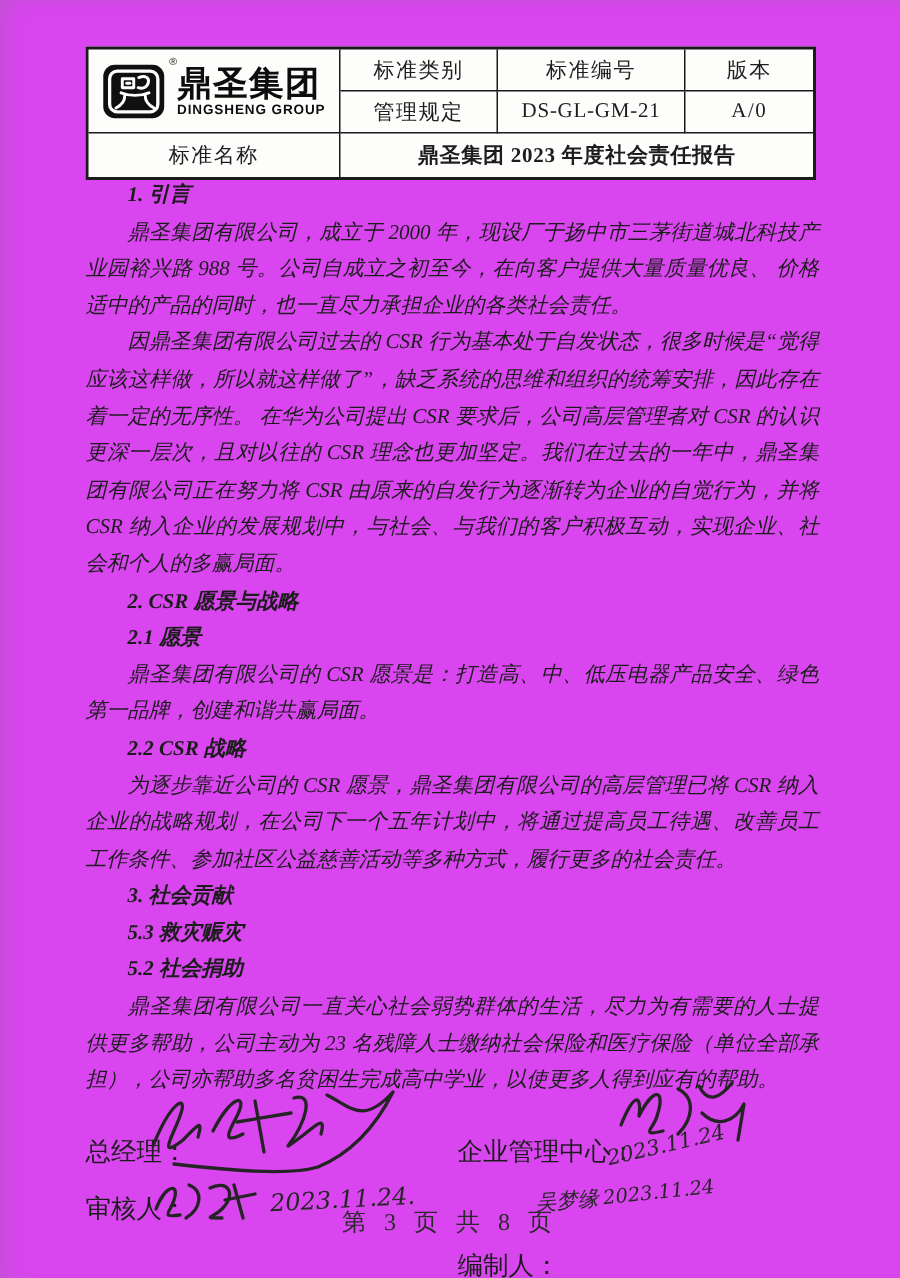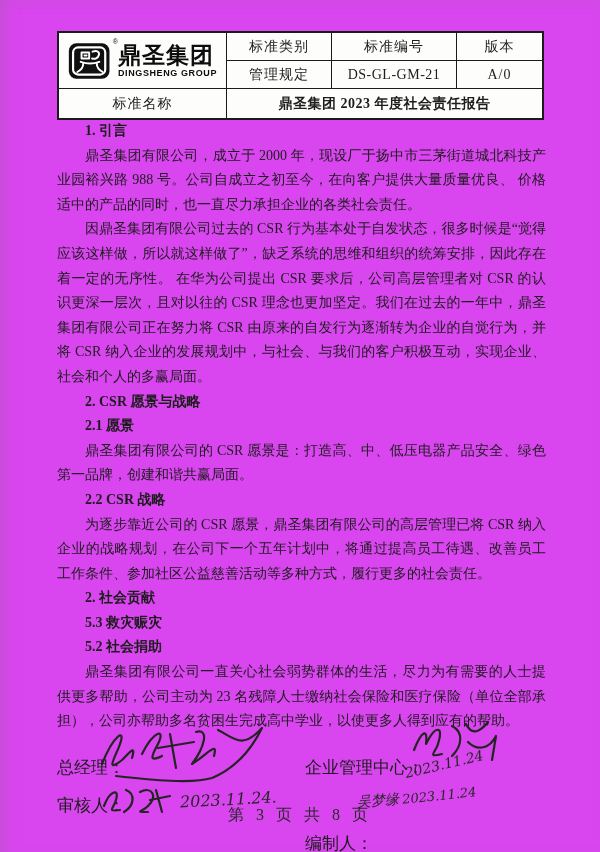--- a/index.html
+++ b/index.html
@@ -50,20 +50,21 @@
   .logo-en{
     font-family:"Liberation Sans","DejaVu Sans",sans-serif;
     font-weight:bold;font-size:9px;letter-spacing:.6px;color:#0d0d0d;margin-top:2px;
   }
 
   
   .doc-body{
     position:absolute;left:57px;top:119px;width:489px;
     font-size:14px;line-height:24.6px;text-align:justify;
     color:#1c1c1c;
+    font-style:italic;
   }
   .doc-body p{margin:0;text-indent:2em;}
   .doc-body p.heading{font-weight:bold;}
 
   
   .sig-label{position:absolute;font-size:17px;white-space:nowrap;color:#1c1c1c;}
   .scrawl{position:absolute;}
   .scrawl path{fill:none;stroke:#242424;stroke-width:2.2;stroke-linecap:round;stroke-linejoin:round;}
   .hand{
     position:absolute;font-style:italic;color:#262626;white-space:nowrap;
@@ -119,21 +120,21 @@
 
   <div class="doc-body">
       <p class="heading">1. 引言</p>
       <p class="para">鼎圣集团有限公司，成立于 2000 年，现设厂于扬中市三茅街道城北科技产业园裕兴路 988 号。公司自成立之初至今，在向客户提供大量质量优良、 价格适中的产品的同时，也一直尽力承担企业的各类社会责任。</p>
       <p class="para">因鼎圣集团有限公司过去的 CSR 行为基本处于自发状态，很多时候是“觉得应该这样做，所以就这样做了”，缺乏系统的思维和组织的统筹安排，因此存在着一定的无序性。 在华为公司提出 CSR 要求后，公司高层管理者对 CSR 的认识更深一层次，且对以往的 CSR 理念也更加坚定。我们在过去的一年中，鼎圣集团有限公司正在努力将 CSR 由原来的自发行为逐渐转为企业的自觉行为，并将 CSR 纳入企业的发展规划中，与社会、与我们的客户积极互动，实现企业、社会和个人的多赢局面。</p>
       <p class="heading">2. CSR 愿景与战略</p>
       <p class="heading">2.1 愿景</p>
       <p class="para">鼎圣集团有限公司的 CSR 愿景是：打造高、中、低压电器产品安全、绿色第一品牌，创建和谐共赢局面。</p>
       <p class="heading">2.2 CSR 战略</p>
       <p class="para">为逐步靠近公司的 CSR 愿景，鼎圣集团有限公司的高层管理已将 CSR 纳入企业的战略规划，在公司下一个五年计划中，将通过提高员工待遇、改善员工工作条件、参加社区公益慈善活动等多种方式，履行更多的社会责任。</p>
-      <p class="heading">2. 社会贡献</p>
+      <p class="heading">3. 社会贡献</p>
       <p class="heading">5.3 救灾赈灾</p>
       <p class="heading">5.2 社会捐助</p>
       <p class="para">鼎圣集团有限公司一直关心社会弱势群体的生活，尽力为有需要的人士提供更多帮助，公司主动为 23 名残障人士缴纳社会保险和医疗保险（单位全部承担），公司亦帮助多名贫困生完成高中学业，以使更多人得到应有的帮助。</p>
     </div>
 
   <span class="sig-label" style="left:57px;top:756px">总经理：</span>
   <svg class="scrawl" style="left:92px;top:720px" width="178" height="68" viewBox="0 0 178 68">
     <path d="M10 44 C22 14, 34 8, 28 24 C24 36, 12 54, 30 40 C38 32, 44 24, 40 38"></path>
     <path d="M50 34 C62 10, 74 8, 66 24 C62 32, 54 44, 70 36"></path>
     <path d="M78 14 L84 48 M66 28 L102 22"></path>

